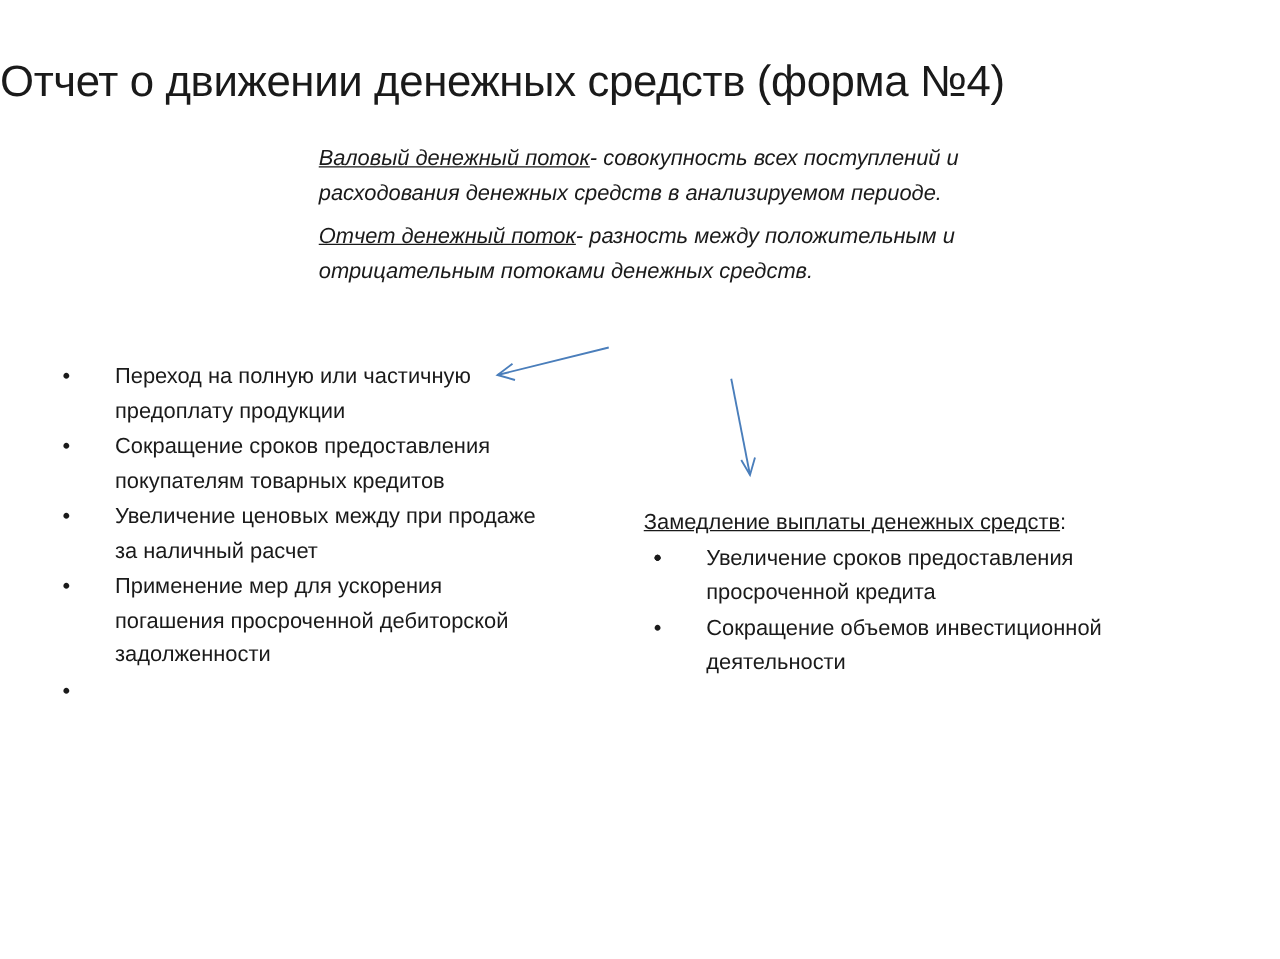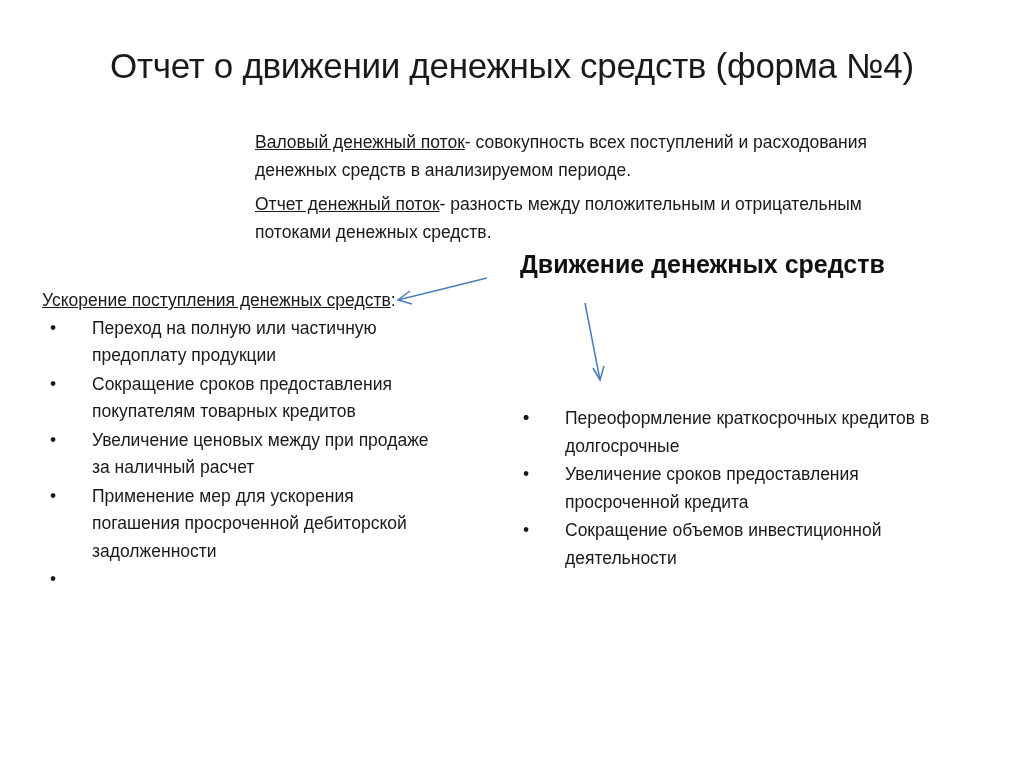--- a/index.html
+++ b/index.html
@@ -2,24 +2,24 @@
 <html><head>
   <meta charset="utf-8">
   <style>
     html, body { margin: 0; padding: 0; }
     body {
       width: 1024px; height: 767px; background: #ffffff; position: relative; overflow: hidden;
       font-family: "Liberation Sans", "DejaVu Sans", sans-serif; color: #1a1a1a;
     }
     .slide { position: absolute; left: 0; top: 0; width: 1024px; height: 767px; }
     .title {
-      position: absolute; left: 0; width: 1024px; top: 46px; text-align: center;
+      position: absolute; left: 0; width: 1024px; top: 46px; 
       font-size: 35px; font-weight: normal; color: #1a1a1a; letter-spacing: -0.3px;
     }
-    .defs { position: absolute; left: 255px; top: 128px; width: 620px; font-size: 17.5px; line-height: 28px; }
+    .defs { position: absolute; left: 255px; top: 112px; width: 620px; font-size: 17.5px; line-height: 28px; font-style: italic; }
     .defs p { margin: 0 0 6px 0; }
     .u { text-decoration: underline; }
     .center-heading {
       position: absolute; left: 520px; top: 250px; font-size: 25px; font-weight: bold; color: #111;
     }
     .block { position: absolute; font-size: 17.5px; line-height: 27.5px; }
     .block .hdr { margin: 0; }
     .block ul { list-style: none; margin: 0; padding: 0; }
     .block li { position: relative; padding-left: 50px; margin-bottom: 1px; }
     .block li .b { position: absolute; left: 8px; top: 0; }
@@ -31,45 +31,44 @@
 <body>
 
 <div class="slide">
   <div class="title">Отчет о движении денежных средств (форма №4)</div>
 
   <div class="defs">
     <p><span class="u">Валовый денежный поток</span><span>- совокупность всех поступлений и расходования денежных средств в анализируемом периоде.</span></p>
     <p><span class="u">Отчет денежный поток</span><span>- разность между положительным и отрицательным потоками денежных средств.</span></p>
   </div>
 
-  <div class="center-heading">Движение денежных средств</div>
 
   <svg class="arrows" viewBox="0 0 1024 767">
     <g stroke="#4a7ebb" stroke-width="1.5" fill="none">
       <line x1="487" y1="278" x2="398" y2="300"></line>
       <polyline points="410,291 398,300 412,304"></polyline>
     </g>
     <g stroke="#4a7ebb" stroke-width="1.5" fill="none">
       <line x1="585" y1="303" x2="600" y2="380"></line>
       <polyline points="593,368 600,380 604,366"></polyline>
     </g>
   </svg>
 
   <div class="block left-block">
-    <p class="hdr"><span class="u">Ускорение поступления денежных средств</span><span>:</span></p>
     <ul>
       <li><span class="b">•</span><span>Переход на полную или частичную предоплату продукции</span></li>
       <li><span class="b">•</span><span>Сокращение сроков предоставления покупателям товарных кредитов</span></li>
       <li><span class="b">•</span><span>Увеличение ценовых между при продаже за наличный расчет</span></li>
       <li><span class="b">•</span><span>Применение мер для ускорения погашения просроченной дебиторской задолженности</span></li>
       <li><span class="b">•</span></li>
     </ul>
   </div>
 
   <div class="block right-block">
+    <p class="hdr"><span class="u">Замедление выплаты денежных средств</span><span>:</span></p>
     <ul>
       <li><span class="b">•</span></li>
-      <li><span class="b">•</span><span>Переоформление краткосрочных кредитов в долгосрочные</span></li>
+      <li><span class="b">•</span></li>
       <li><span class="b">•</span><span>Увеличение сроков предоставления просроченной кредита</span></li>
       <li><span class="b">•</span><span>Сокращение объемов инвестиционной деятельности</span></li>
     </ul>
   </div>
 </div>
 
 </body></html>

